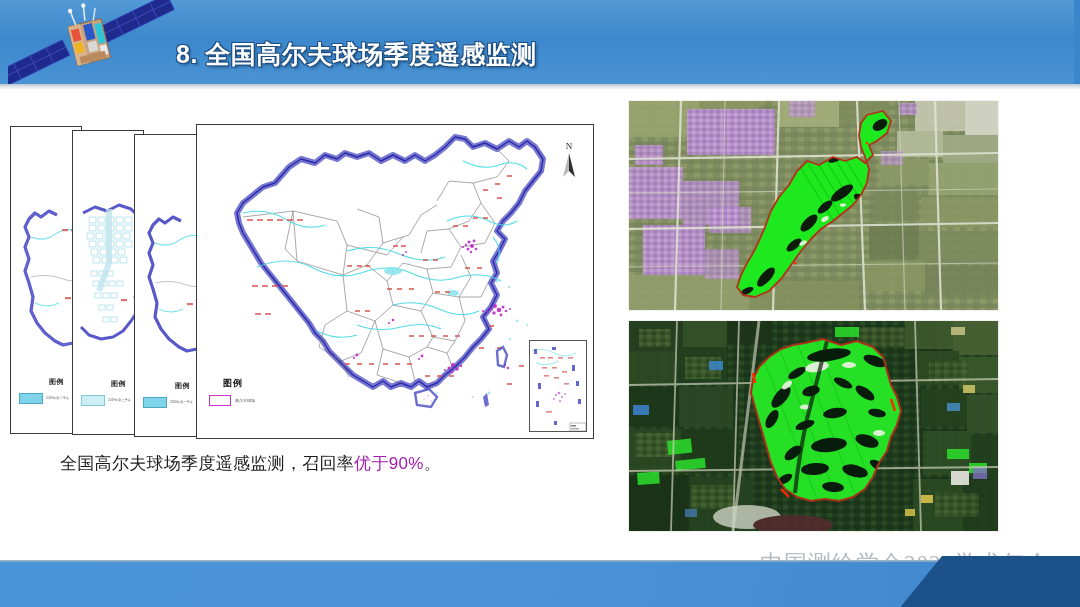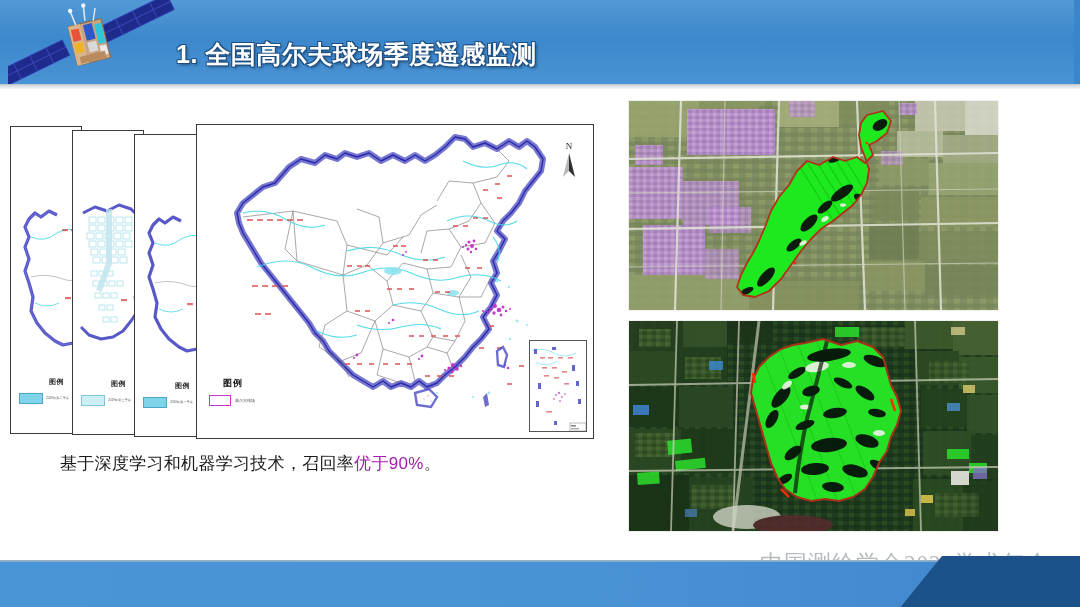--- a/index.html
+++ b/index.html
@@ -163,21 +163,21 @@
         <g transform="rotate(-14 82 45)">
           <line x1="72" y1="26" x2="70" y2="12" stroke="#dfe6ef" stroke-width="1.6"></line>
           <line x1="82" y1="24" x2="84" y2="10" stroke="#dfe6ef" stroke-width="1.6"></line>
           <line x1="90" y1="26" x2="95" y2="14" stroke="#dfe6ef" stroke-width="1.4"></line>
           <circle cx="70" cy="11" r="2.2" fill="#f2f5f9"></circle>
           <circle cx="84" cy="9" r="2.2" fill="#f2f5f9"></circle>
         </g>
       </svg>
     </div>
 
-    <div class="header-title">1. 全国高尔夫球场季度遥感监测</div>
+    <div class="header-title">8. 全国高尔夫球场季度遥感监测</div>
     <div class="right-edge-strip"></div>
   </div>
   <div class="header-underline"></div>
 
   <div class="map-stack">
 
     <div class="map-panel mp1">
       <svg class="panel-svg" width="72" height="308" viewBox="0 0 72 308">
         <path d="M46 88 L38 84 L30 90 L24 86 L18 92 L14 100 L18 110 L14 120 L18 132
                  L14 144 L18 156 L22 170 L20 184 L26 196 L34 206 L44 214 L52 218 L62 216
@@ -507,21 +507,21 @@
           </g>
           <rect x="40" y="82" width="16" height="8" fill="none" stroke="#777" stroke-width="0.5"></rect>
           <rect x="41" y="84" width="5" height="1.6" fill="#888"></rect>
           <rect x="41" y="87" width="8" height="1.4" fill="#aaa"></rect>
         </svg>
       </div>
     </div>
   </div>
 
   <div class="caption">
-    <span>基于深度学习和机器学习技术，召回率</span><span class="hl">优于90%</span><span>。</span>
+    <span>全国高尔夫球场季度遥感监测，召回率</span><span class="hl">优于90%</span><span>。</span>
   </div>
 
   <div class="sat-img img-top">
     <svg width="369" height="209" viewBox="0 0 369 209" preserveAspectRatio="none">
       <defs>
         <pattern id="fieldT" width="13" height="9" patternUnits="userSpaceOnUse">
           <rect width="13" height="9" fill="#7d8a5e"></rect>
           <rect width="13" height="4.5" fill="#8d9a68"></rect>
           <rect x="6" width="7" height="9" fill="#74825a" opacity="0.55"></rect>
         </pattern>

